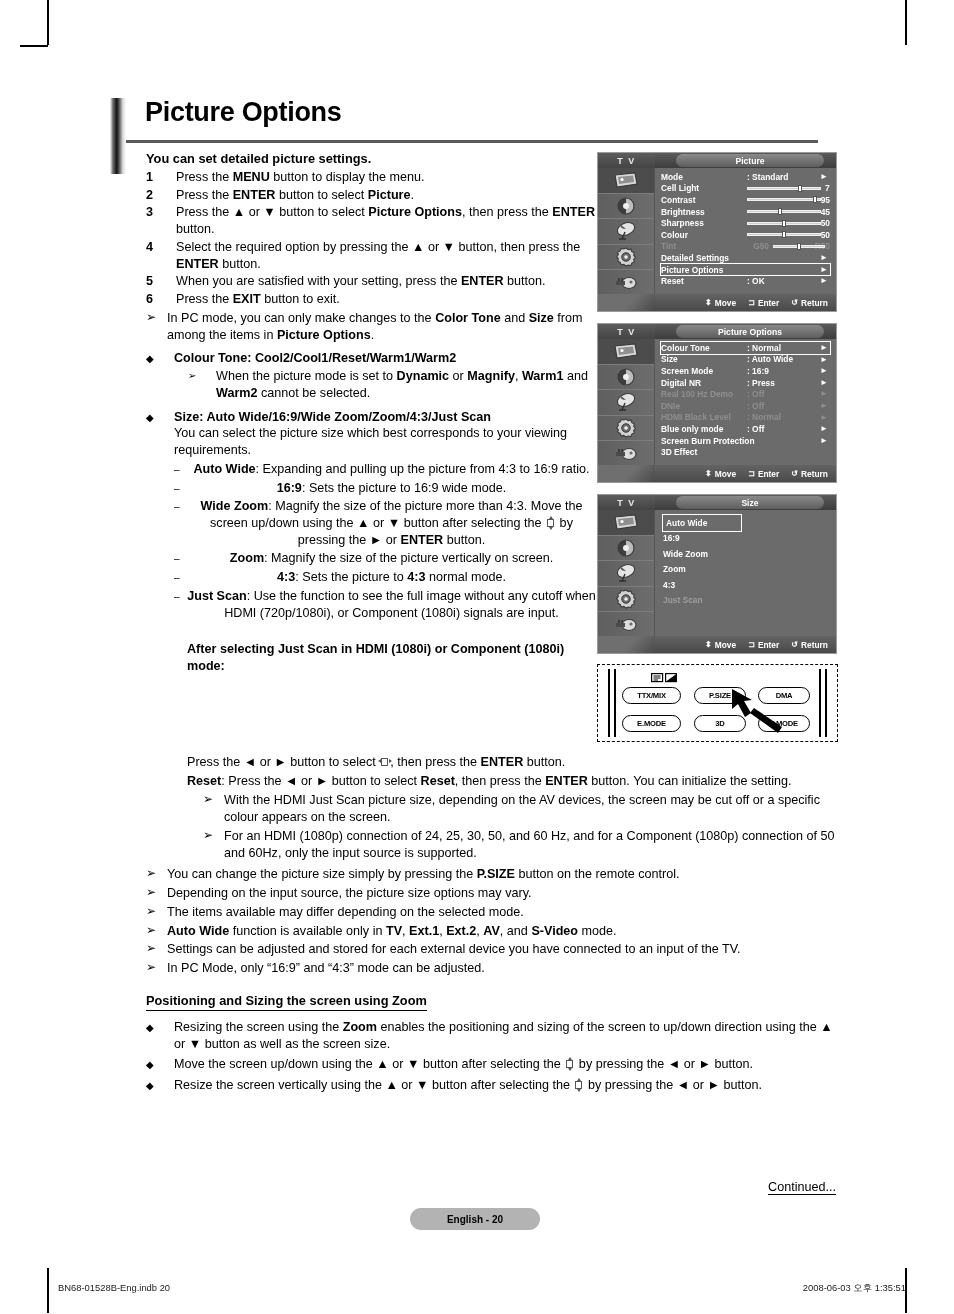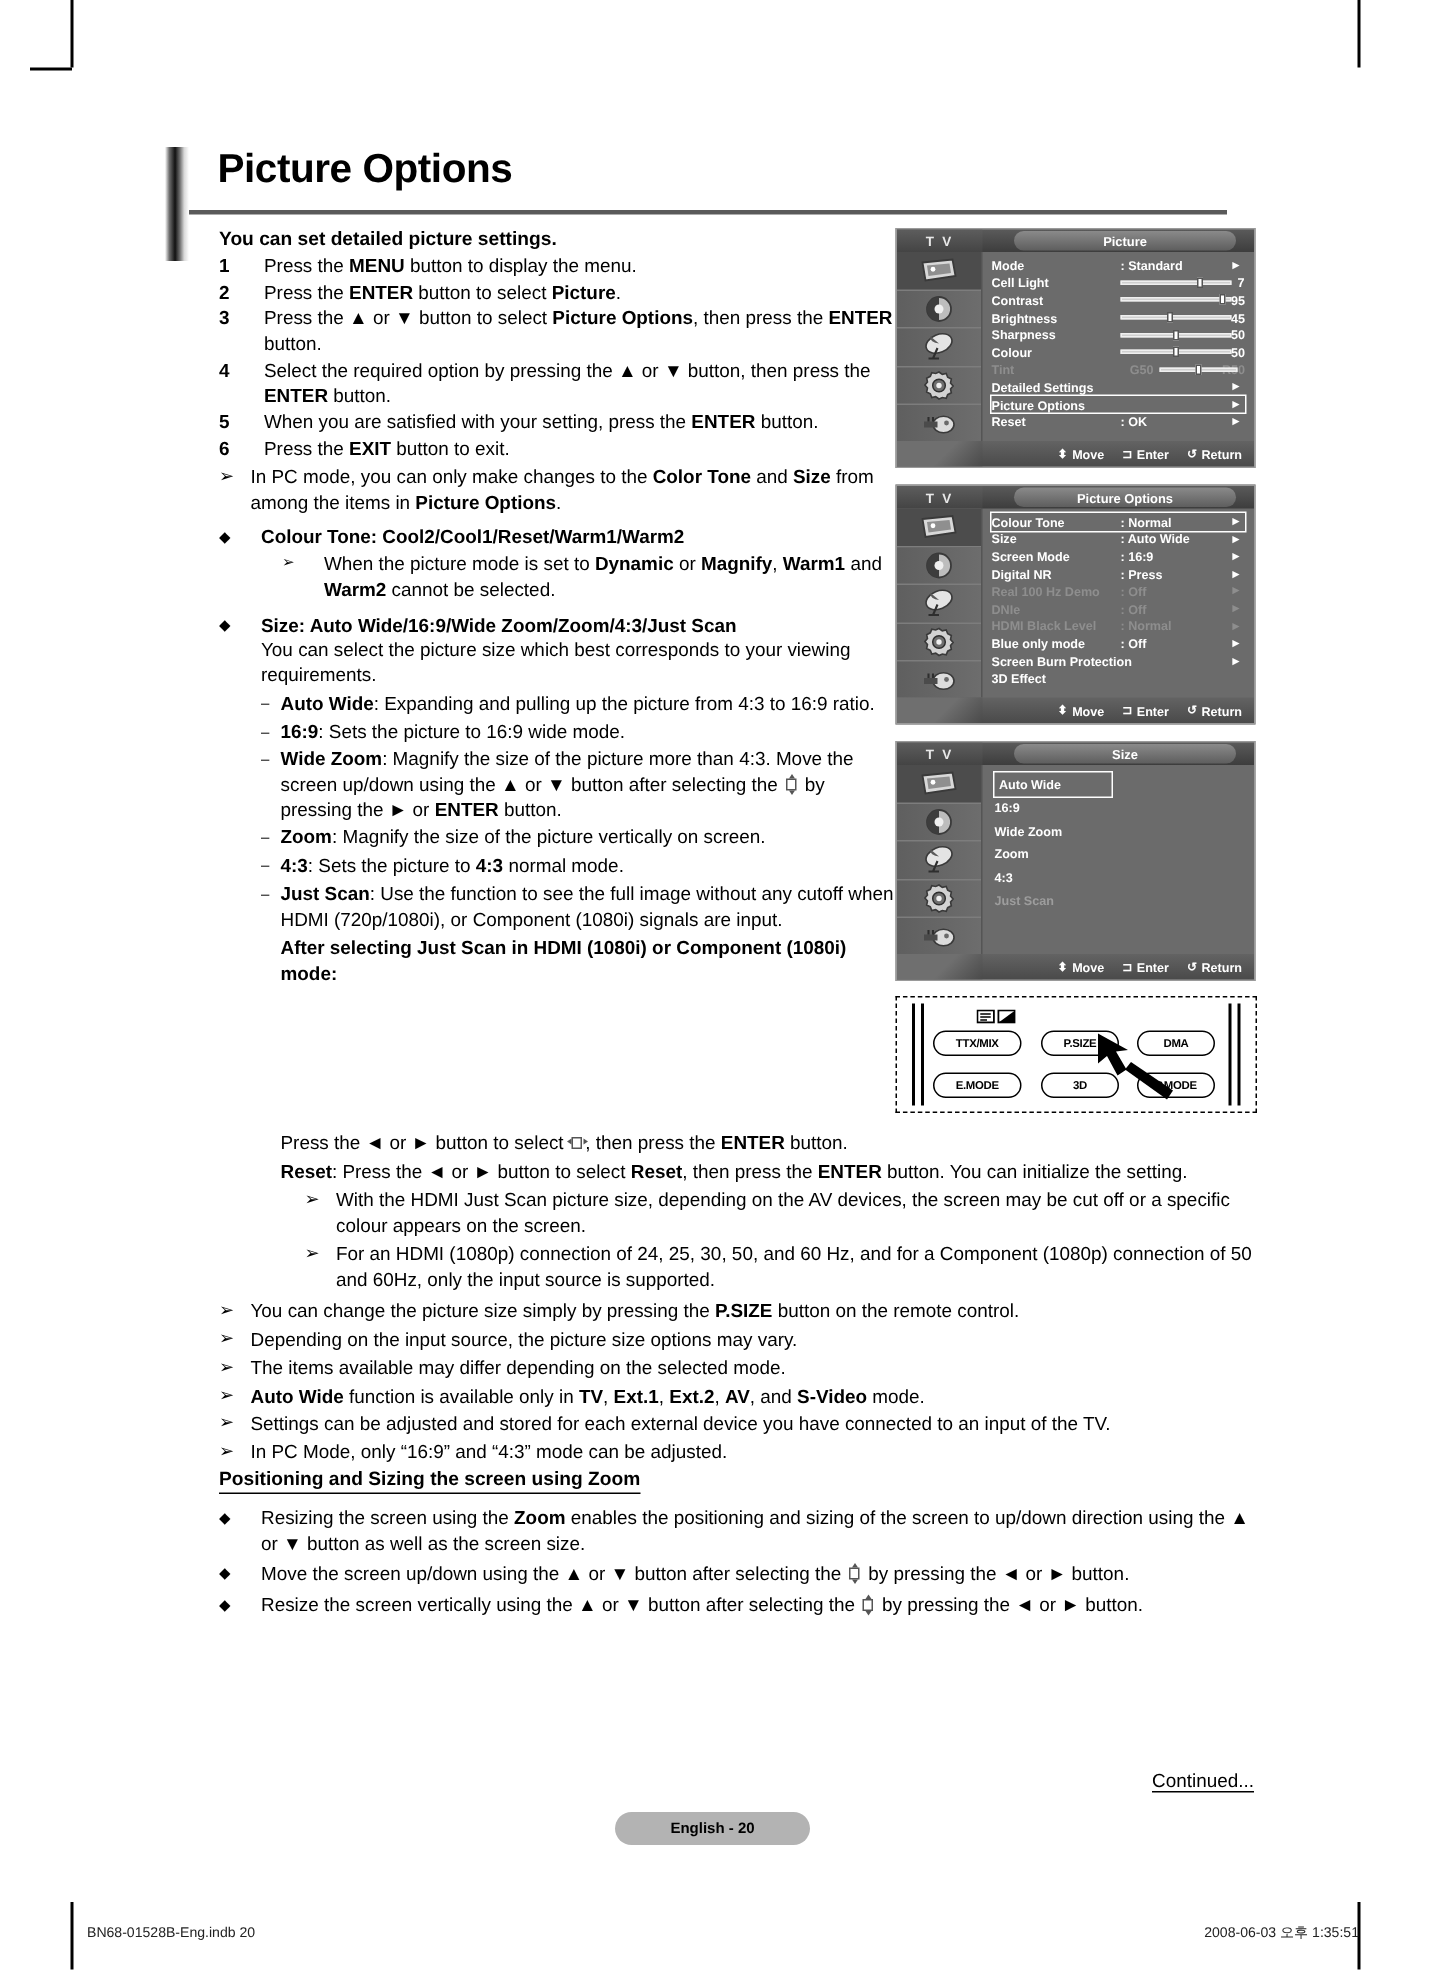--- a/index.html
+++ b/index.html
@@ -51,21 +51,21 @@
   .note { display:flex; margin-top:2px; }
   .note .mk { width:21px; flex:0 0 21px; font-size:12px; line-height:1.25; }
   .note .txt { flex:1; }
 
   .bullet { display:flex; margin-top:7px; }
   .bullet .mk { width:28px; flex:0 0 28px; font-size:10px; padding-top:2px; }
   .bullet .txt { flex:1; }
 
   .dash { display:flex; margin-top:2px; }
   .dash .mk { width:13px; flex:0 0 13px; }
-  .dash .txt { flex:1; }
+  .dash .txt { flex:1;text-align:center; }
   b { font-weight:bold; }
 
   .arrowmark { font-family:"DejaVu Sans", sans-serif; }
 
   
   .zicon {
     display:inline-block; width:11px; height:12px; vertical-align:-2px;
     position:relative;
   }
   .zicon i {
@@ -294,21 +294,21 @@
    </div>
             <div class="dash">
      <div class="mk">–</div>
      <div class="txt"><b>4:3</b>: Sets the picture to <b>4:3</b> normal mode.</div>
    </div>
             <div class="dash">
      <div class="mk">–</div>
      <div class="txt"><b>Just Scan</b>: Use the function to see the full image without any cutoff when HDMI (720p/1080i), or Component (1080i) signals are input.</div>
    </div>
           </div>
-        <div style="font-weight:bold;margin-top:3px;margin-left:13px;"><span id="jsh">After selecting Just Scan in HDMI (1080i) or Component (1080i) mode</span><span>:</span></div>
+        <div style="font-weight:bold;margin-top:20px;margin-left:13px;"><span id="jsh">After selecting Just Scan in HDMI (1080i) or Component (1080i) mode</span><span>:</span></div>
       </div>
     </div>
   </div>
 
   <div class="content wide" style="top:752px;">
     <div id="after-lines-host" style="margin-left:41px;">
         <div style="margin-top:2px;">Press the ◄ or ► button to select <span class="zicon lr"><i></i><b class="t"></b><b class="bm"></b></span>, then press the <b>ENTER</b> button.</div>
         <div style="margin-top:2px;"><b>Reset</b>: Press the ◄ or ► button to select <b>Reset</b>, then press the <b>ENTER</b> button. You can initialize the setting.</div>
       </div>
     <div id="after-notes-host" style="margin-left:41px;margin-top:3px;">
@@ -341,21 +341,21 @@
         <div class="note">
      <div class="mk arrowmark">➢</div>
      <div class="txt">Settings can be adjusted and stored for each external device you have connected to an input of the TV.</div>
    </div>
         <div class="note">
      <div class="mk arrowmark">➢</div>
      <div class="txt">In PC Mode, only “16:9” and “4:3” mode can be adjusted.</div>
    </div>
       </div>
 
-    <div style="">
+    <div style="margin-top:15px;">
       <div class="sec-head">Positioning and Sizing the screen using Zoom</div>
       <div id="zoom-bullets-host">
           <div class="bullet" style="margin-top:4px;">
      <div class="mk">◆</div>
      <div class="txt">Resizing the screen using the <b>Zoom</b> enables the positioning and sizing of the screen to up/down direction using the ▲ or ▼ button as well as the screen size.</div>
    </div>
           <div class="bullet" style="margin-top:4px;">
      <div class="mk">◆</div>
      <div class="txt">Move the screen up/down using the ▲ or ▼ button after selecting the <span class="zicon"><i></i><b class="t"></b><b class="bm"></b></span> by pressing the ◄ or ► button.</div>
    </div>

